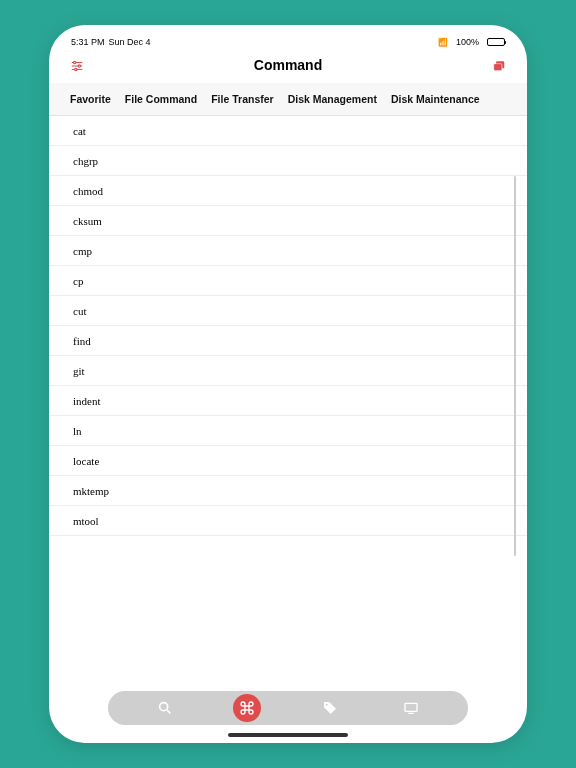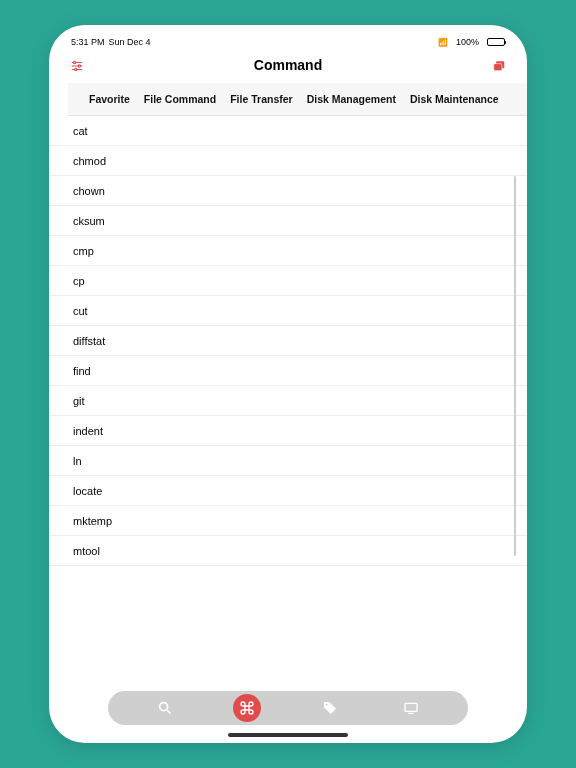--- a/index.html
+++ b/index.html
@@ -85,21 +85,20 @@
     .sliders-icon svg { width: 16px; height: 14px; }
     .stack-icon svg { width: 16px; height: 14px; }
     .tabs {
       display: flex;
       gap: 0;
       padding: 0 14px;
       border-bottom: 1px solid #e3e3e3;
       background: #f7f7f8;
       overflow: hidden;
       white-space: nowrap;
-      margin-left: 19px;
     }
     .tab {
       padding: 10px 7px;
       font-size: 10.5px;
       font-weight: 600;
       color: #111;
       cursor: pointer;
       position: relative;
     }
     .tab.active {
@@ -113,20 +112,21 @@
       bottom: 0;
       height: 2px;
       background: #1a78ff;
       border-radius: 1px;
     }
     .list-container {
       flex: 1;
       overflow-y: auto;
       position: relative;
       padding-bottom: 50px;
+      font-family: Liberation Serif, serif;
     }
     .list-item {
       padding: 8.5px 24px;
       font-size: 11px;
       color: #000;
       border-bottom: 1px solid #eee;
       cursor: pointer;
     }
     .scroll-indicator {
       position: absolute;
@@ -219,27 +219,26 @@
   <div class="tabs" id="tabs-row">
       <div class="tab">Favorite</div>
       <div class="tab">File Command</div>
       <div class="tab">File Transfer</div>
       <div class="tab">Disk Management</div>
       <div class="tab">Disk Maintenance</div>
     </div>
 
   <div class="list-container" id="cmd-list">
     <div class="list-item">cat</div>
+      <div class="list-item">chgrp</div>
       <div class="list-item">chmod</div>
-      <div class="list-item">chown</div>
       <div class="list-item">cksum</div>
       <div class="list-item">cmp</div>
       <div class="list-item">cp</div>
       <div class="list-item">cut</div>
-      <div class="list-item">diffstat</div>
       <div class="list-item">find</div>
       <div class="list-item">git</div>
       <div class="list-item">indent</div>
       <div class="list-item">ln</div>
       <div class="list-item">locate</div>
       <div class="list-item">mktemp</div>
       <div class="list-item">mtool</div>
       <div class="scroll-indicator"></div>
   </div>
 

